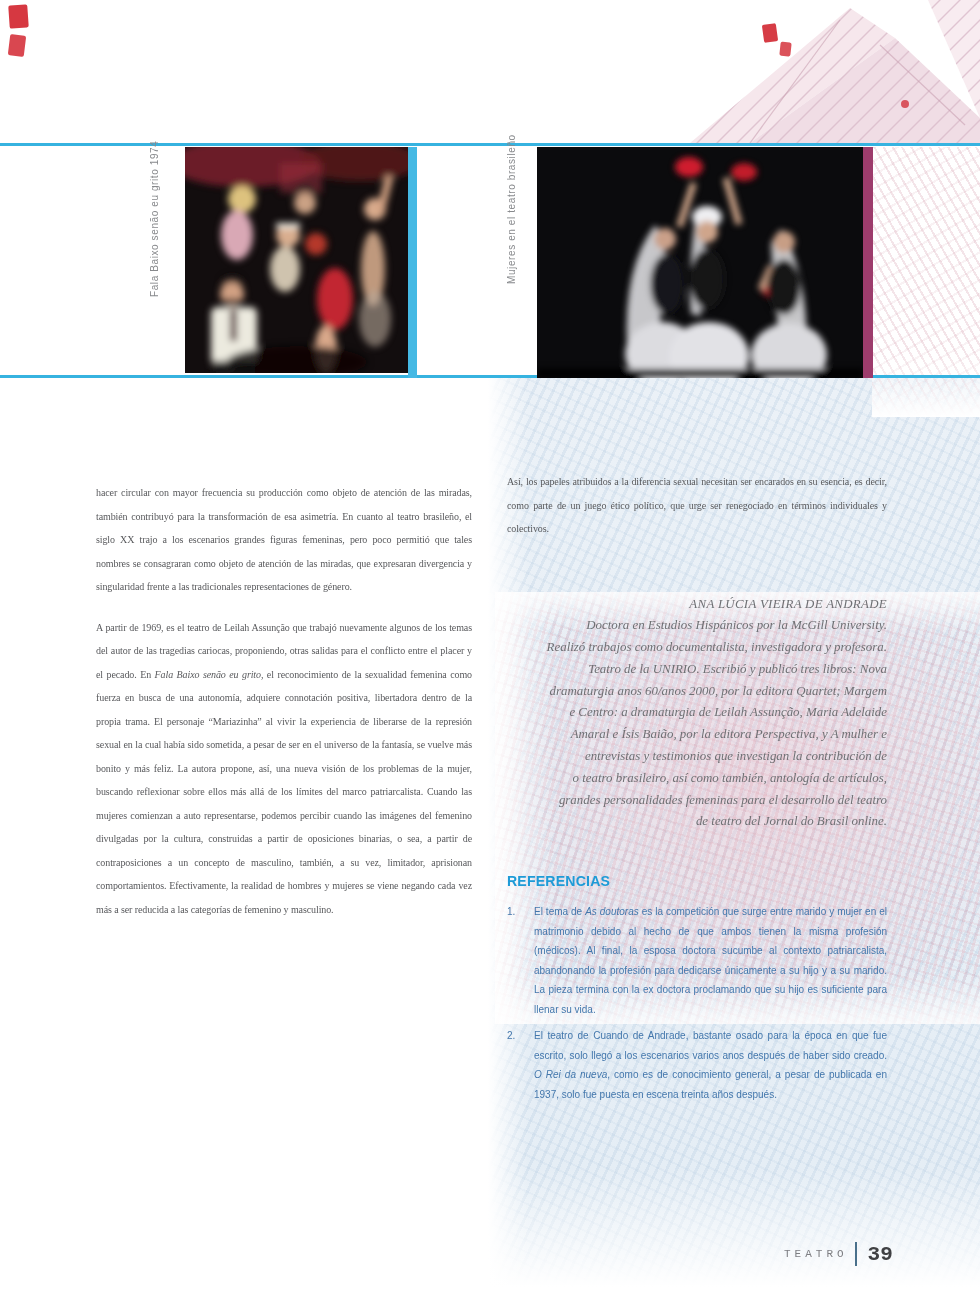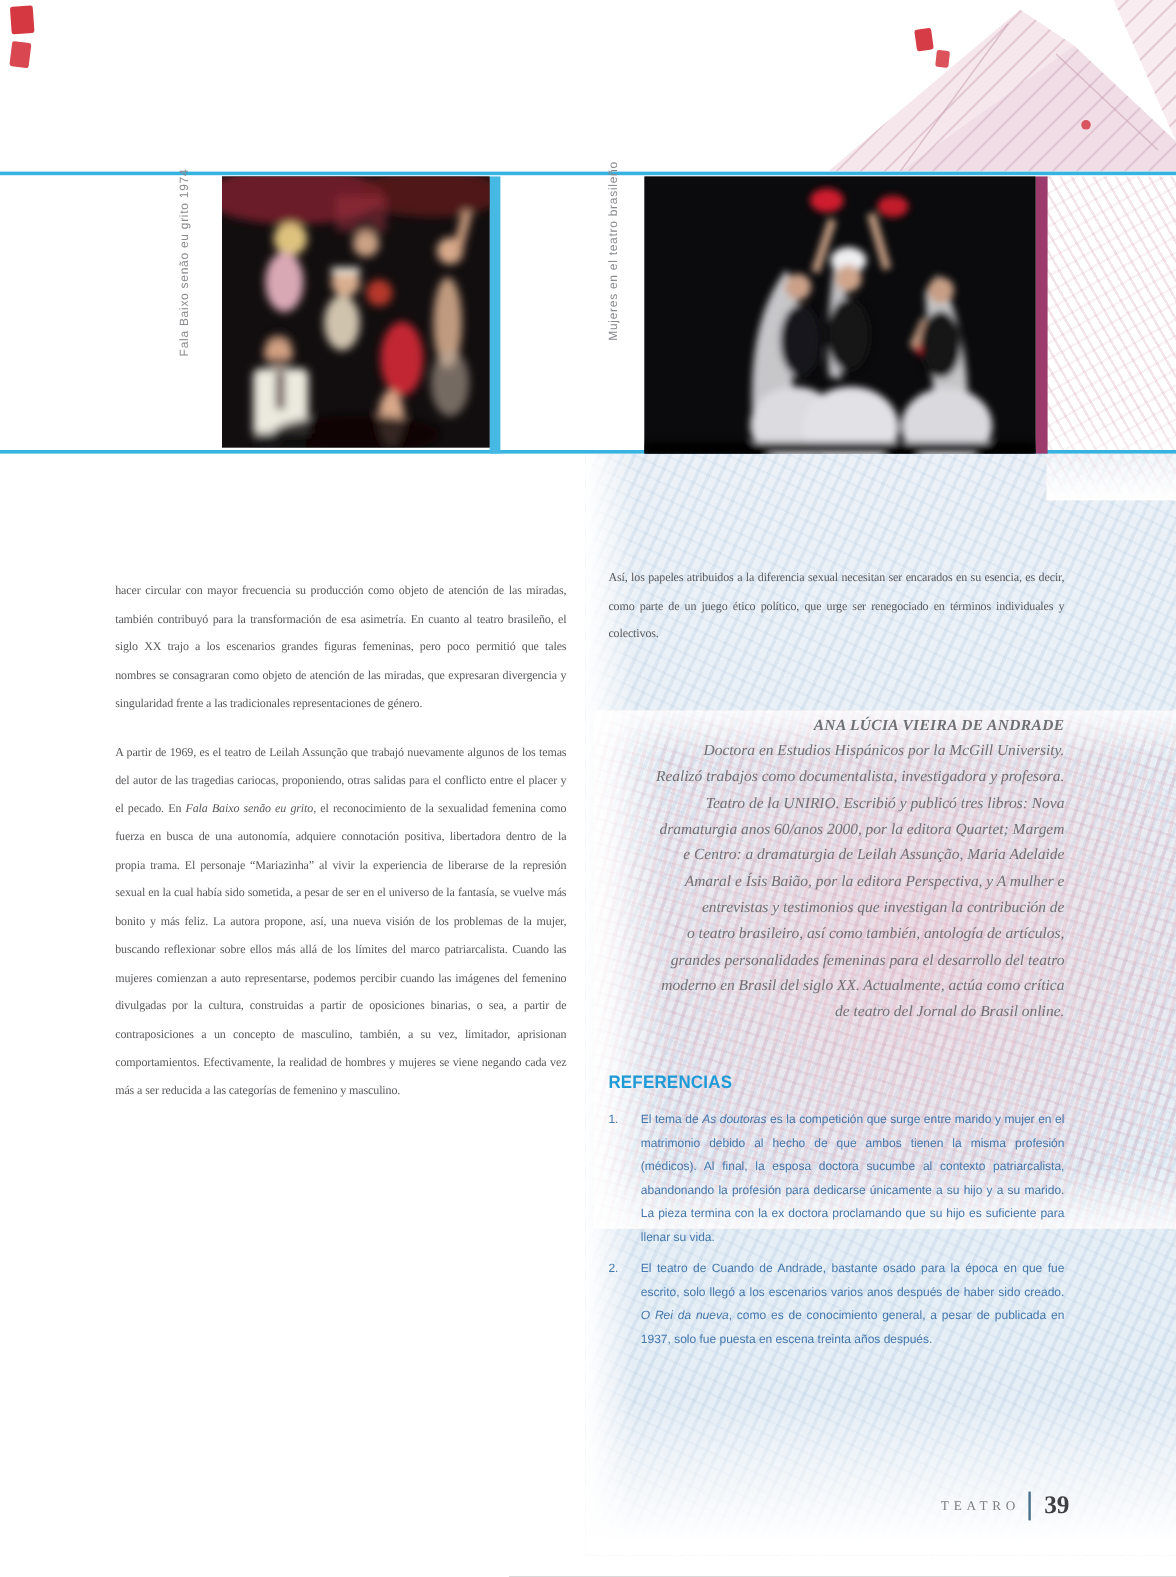--- a/index.html
+++ b/index.html
@@ -62,34 +62,34 @@
   .col{ position:absolute; z-index:2; color:#58595c;}
   .col-left{ left:96px; top:481px; width:376px;}
   .col-right{ left:507px; top:470px; width:380px;}
   .body-par{
     margin:0 0 17px 0; text-align:justify;
     font-size:10px; line-height:23.5px; letter-spacing:-.1px; color:#58595c;
   }
   .bio{ margin-top:53px; text-align:right; font-style:italic; color:#6f7074;
         font-size:12.9px; line-height:21.8px;}
   .bio-line{ white-space:nowrap;}
-  .bio-name{ letter-spacing:.3px;font-weight:bold;}
+  .bio-name{ letter-spacing:.3px;}
   .ref-title{
     margin-top:39px; font-family:"Liberation Sans","DejaVu Sans",sans-serif;
     font-weight:bold; font-size:15px; color:#1e9bd7; letter-spacing:.2px;
     transform:scaleX(.94); transform-origin:0 50%;
   }
   .ref-list{ margin-top:13px; font-family:"Liberation Sans","DejaVu Sans",sans-serif;
     font-size:10px; line-height:19.5px; color:#4377ac;}
   .ref-item{ display:flex; margin-bottom:7px;}
   .ref-num{ width:27px; flex:0 0 27px;}
   .ref-text{ flex:1; text-align:justify;}
   
   .footer{ position:absolute; left:784px; top:1242px; z-index:2; display:flex; align-items:center;
-    font-family:Liberation Serif, serif;}
+    font-family:Liberation Mono, monospace;}
   .footer-section{ font-size:11px; letter-spacing:4px; color:#7d7e82;}
   .footer-divider{ width:2px; height:24px; background:#49708b; margin:0 11px 0 7px;}
   .footer-page{ font-size:21px; font-weight:bold; color:#3f4043;text-align:center;}
   i{ }
 </style>
 </head>
 <body>
 
 <div class="page">
 
@@ -230,21 +230,20 @@
       <div class="bio-line bio-name">ANA LÚCIA VIEIRA DE ANDRADE</div>
       <div class="bio-line">Doctora en Estudios Hispánicos por la McGill University.</div>
       <div class="bio-line">Realizó trabajos como documentalista, investigadora y profesora.</div>
       <div class="bio-line">Teatro de la UNIRIO. Escribió y publicó tres libros: Nova</div>
       <div class="bio-line">dramaturgia anos 60/anos 2000, por la editora Quartet; Margem</div>
       <div class="bio-line">e Centro: a dramaturgia de Leilah Assunção, Maria Adelaide</div>
       <div class="bio-line">Amaral e Ísis Baião, por la editora Perspectiva, y A mulher e</div>
       <div class="bio-line">entrevistas y testimonios que investigan la contribución de</div>
       <div class="bio-line">o teatro brasileiro, así como también, antología de artículos,</div>
       <div class="bio-line">grandes personalidades femeninas para el desarrollo del teatro</div>
-      <div class="bio-line">moderno en Brasil del siglo XX. Actualmente, actúa como crítica</div>
       <div class="bio-line">de teatro del Jornal do Brasil online.</div>
     </div>
 
     <div class="ref-title">REFERENCIAS</div>
 
     <div class="ref-list">
       <div class="ref-item">
         <span class="ref-num">1.</span>
         <span class="ref-text"><span>El tema de </span><i>As doutoras</i><span> es la competición que surge entre marido y mujer en el matrimonio debido al hecho de que ambos tienen la misma profesión (médicos).  Al final, la esposa doctora sucumbe al contexto patriarcalista, abandonando la profesión para dedicarse únicamente a su hijo y a su marido. La pieza termina con la ex doctora proclamando que su hijo es suficiente para llenar su vida.</span></span>
       </div>

